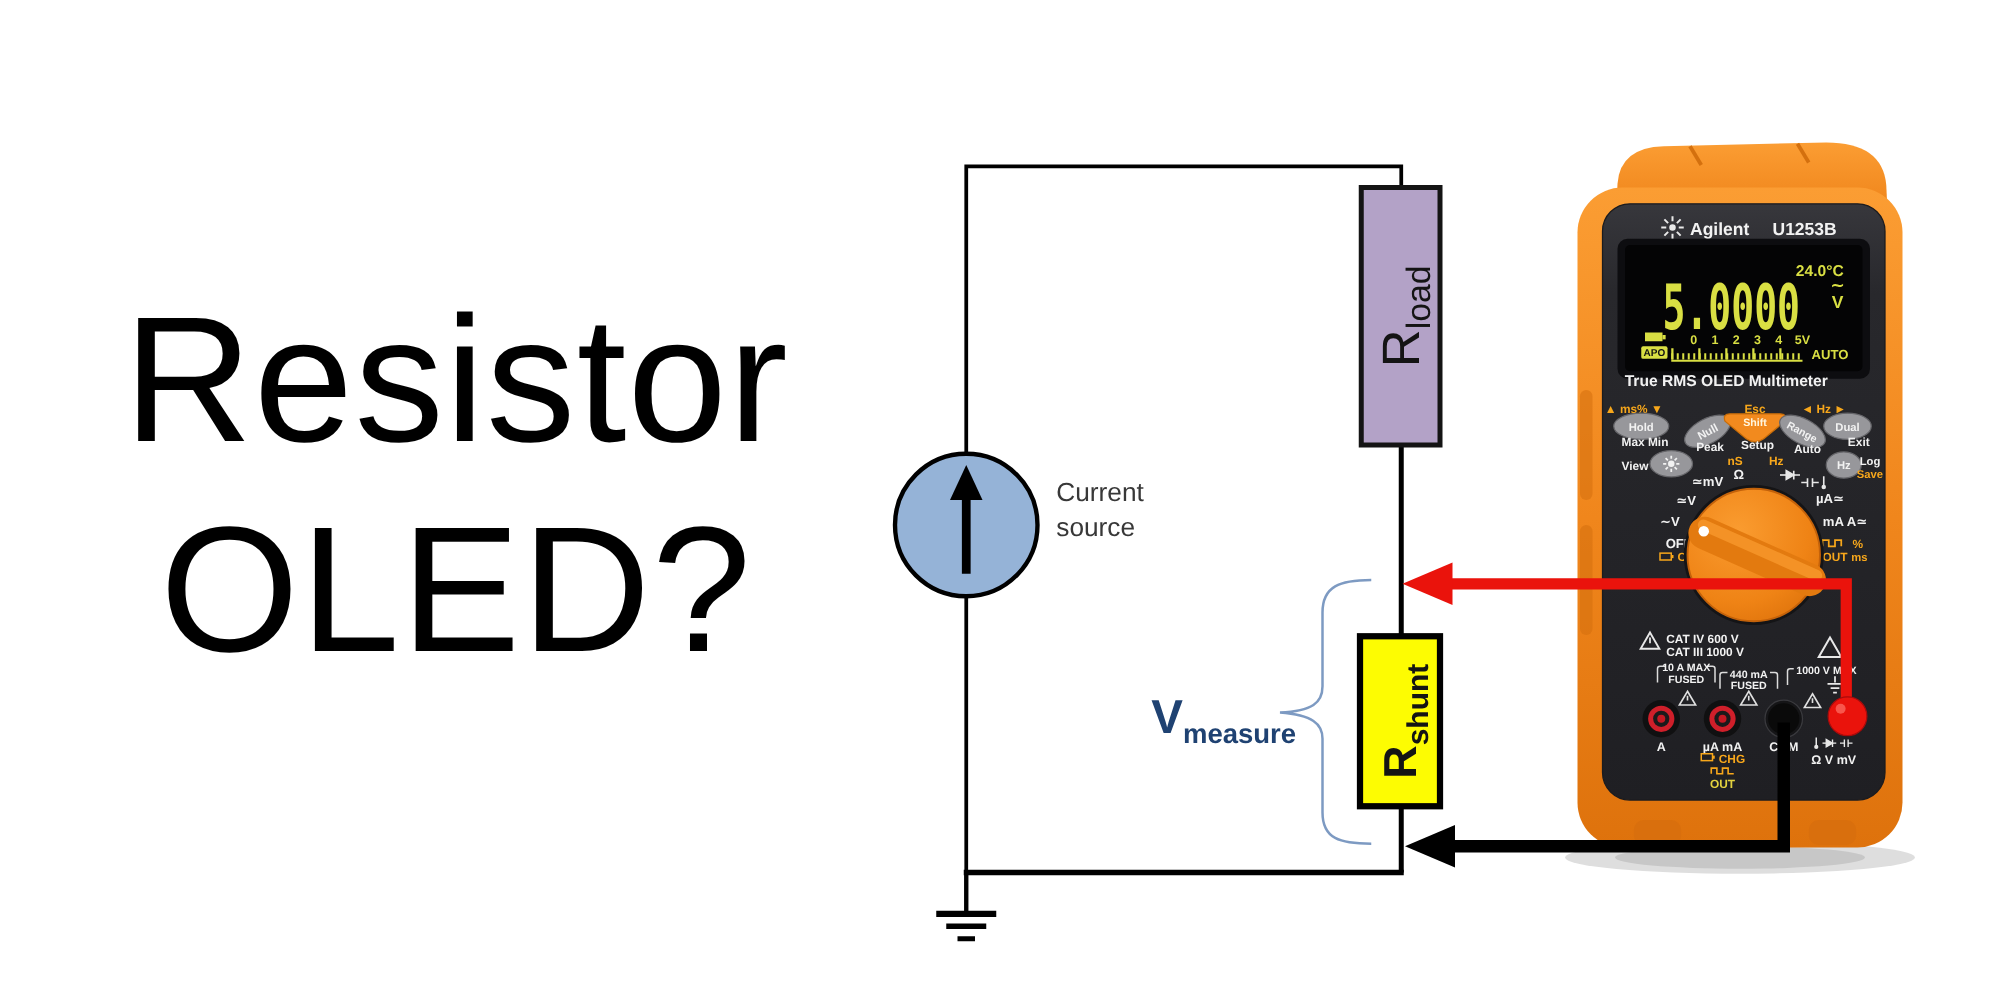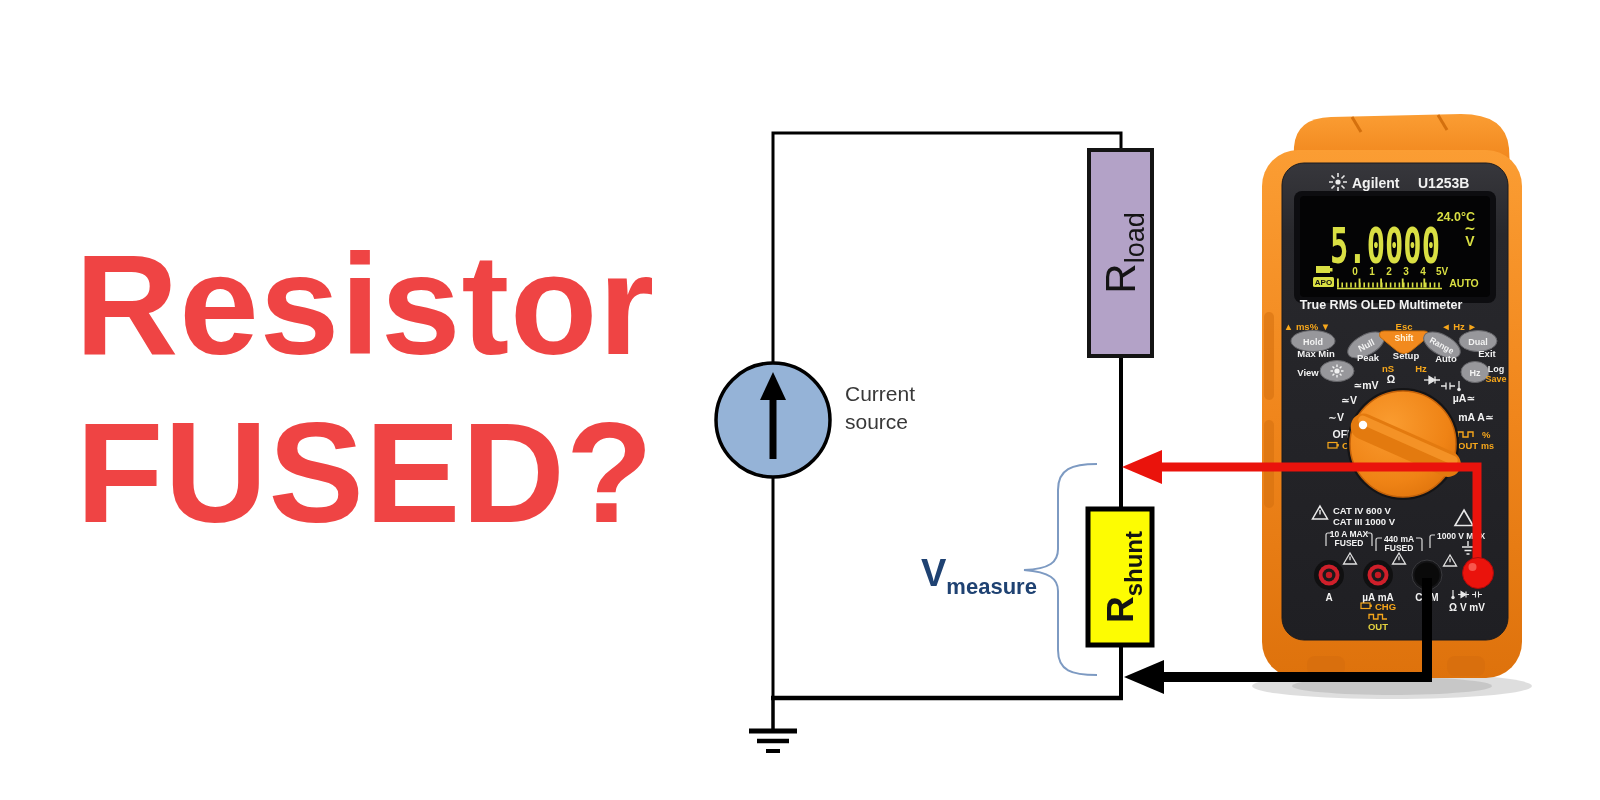--- a/index.html
+++ b/index.html
@@ -1,36 +1,36 @@
 <!DOCTYPE html>
 <html><head>
 <meta charset="utf-8">
 <style>
   html,body { margin:0; padding:0; background:#ffffff; }
   .page { position:relative; width:1600px; height:800px; background:#ffffff; overflow:hidden;
           font-family:"Liberation Sans","DejaVu Sans",sans-serif; }
   .title-line { position:absolute; left:35px; width:660px; text-align:center;
-                font-weight:bold; color:#ef4444; line-height:1; letter-spacing:1px;
+                font-weight:normal; color:#000000; line-height:1; letter-spacing:1px;
                 font-family:"Liberation Sans","DejaVu Sans",sans-serif; }
   #title1 { top:233px; font-size:143px; }
   #title2 { top:401px; font-size:143px; }
   svg text { font-family:"Liberation Sans","DejaVu Sans",sans-serif; }
   .tw { fill:#f2f2f2; font-weight:bold; }
   .to { fill:#f7a71b; font-weight:bold; }
   .ty { fill:#d9df43; font-weight:bold; }
   .tk { fill:#141414; }
   .seg { font-family:"DejaVu Sans Mono","Liberation Mono",monospace; font-weight:bold; }
 </style>
 </head>
 <body>
 
 <div class="page">
 
   <div class="title-line" id="title1">Resistor</div>
-  <div class="title-line" id="title2">FUSED?</div>
+  <div class="title-line" id="title2">OLED?</div>
 
   <svg width="1600" height="800" viewBox="0 0 1600 800">
     <defs>
       <linearGradient id="orangeGrad" x1="0" y1="0" x2="0" y2="1">
         <stop offset="0" stop-color="#fb9d33"></stop>
         <stop offset="0.5" stop-color="#f0861c"></stop>
         <stop offset="1" stop-color="#de720c"></stop>
       </linearGradient>
       <radialGradient id="knobGrad" cx="0.38" cy="0.32" r="0.9">
         <stop offset="0" stop-color="#fa9c30"></stop>

